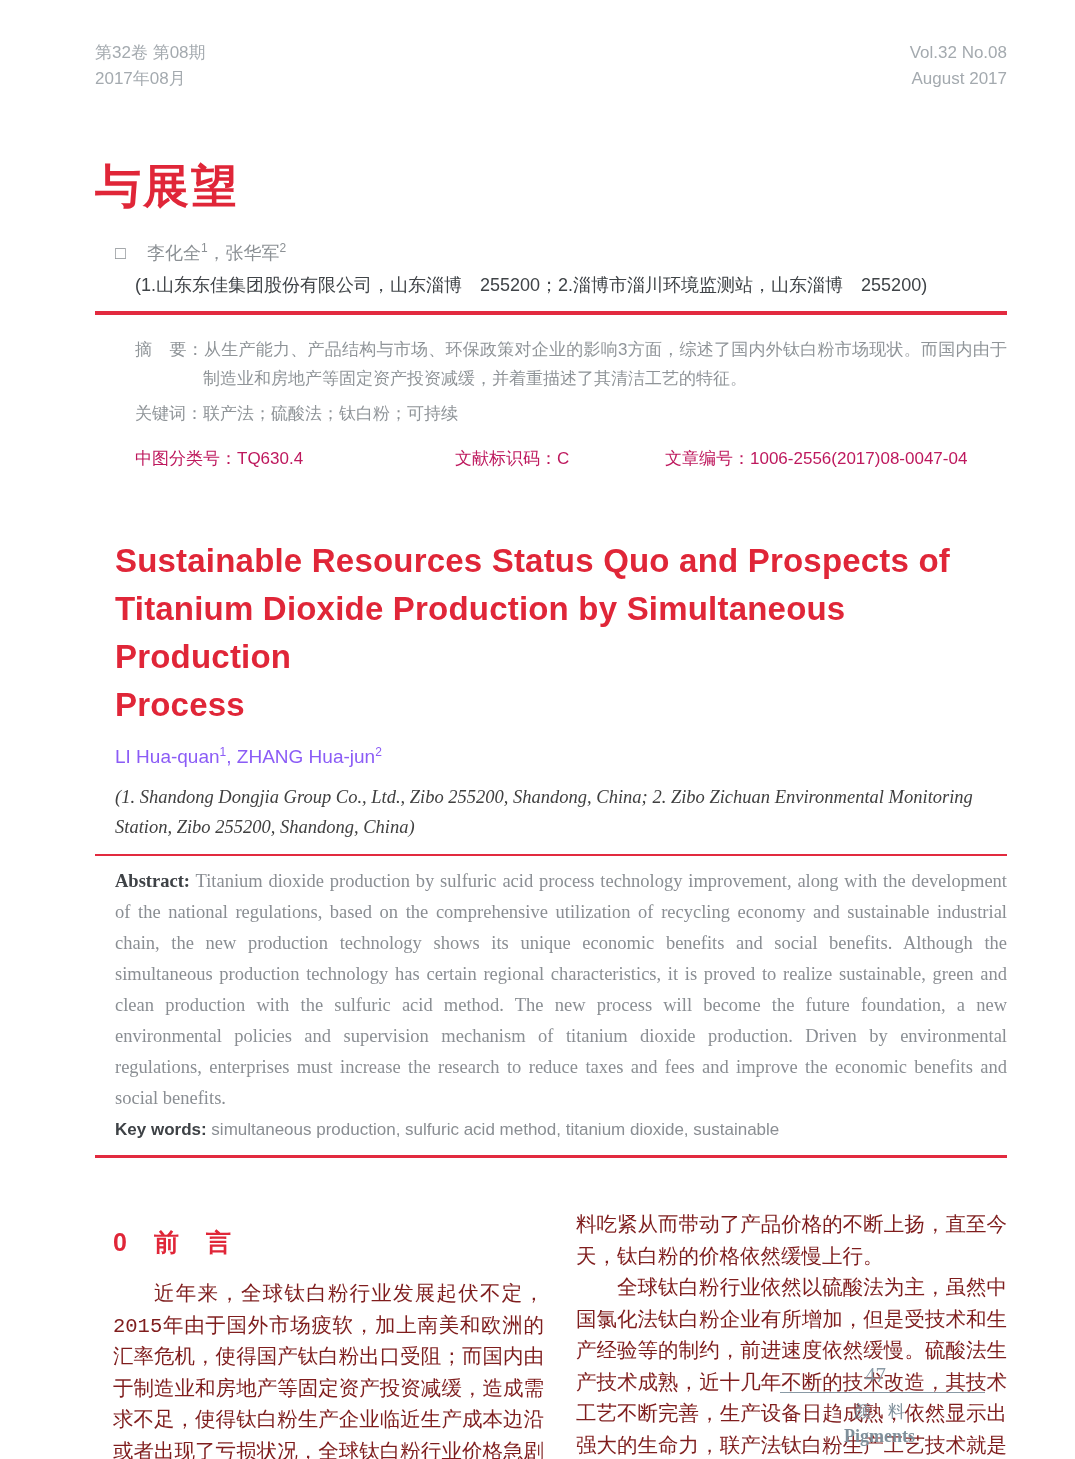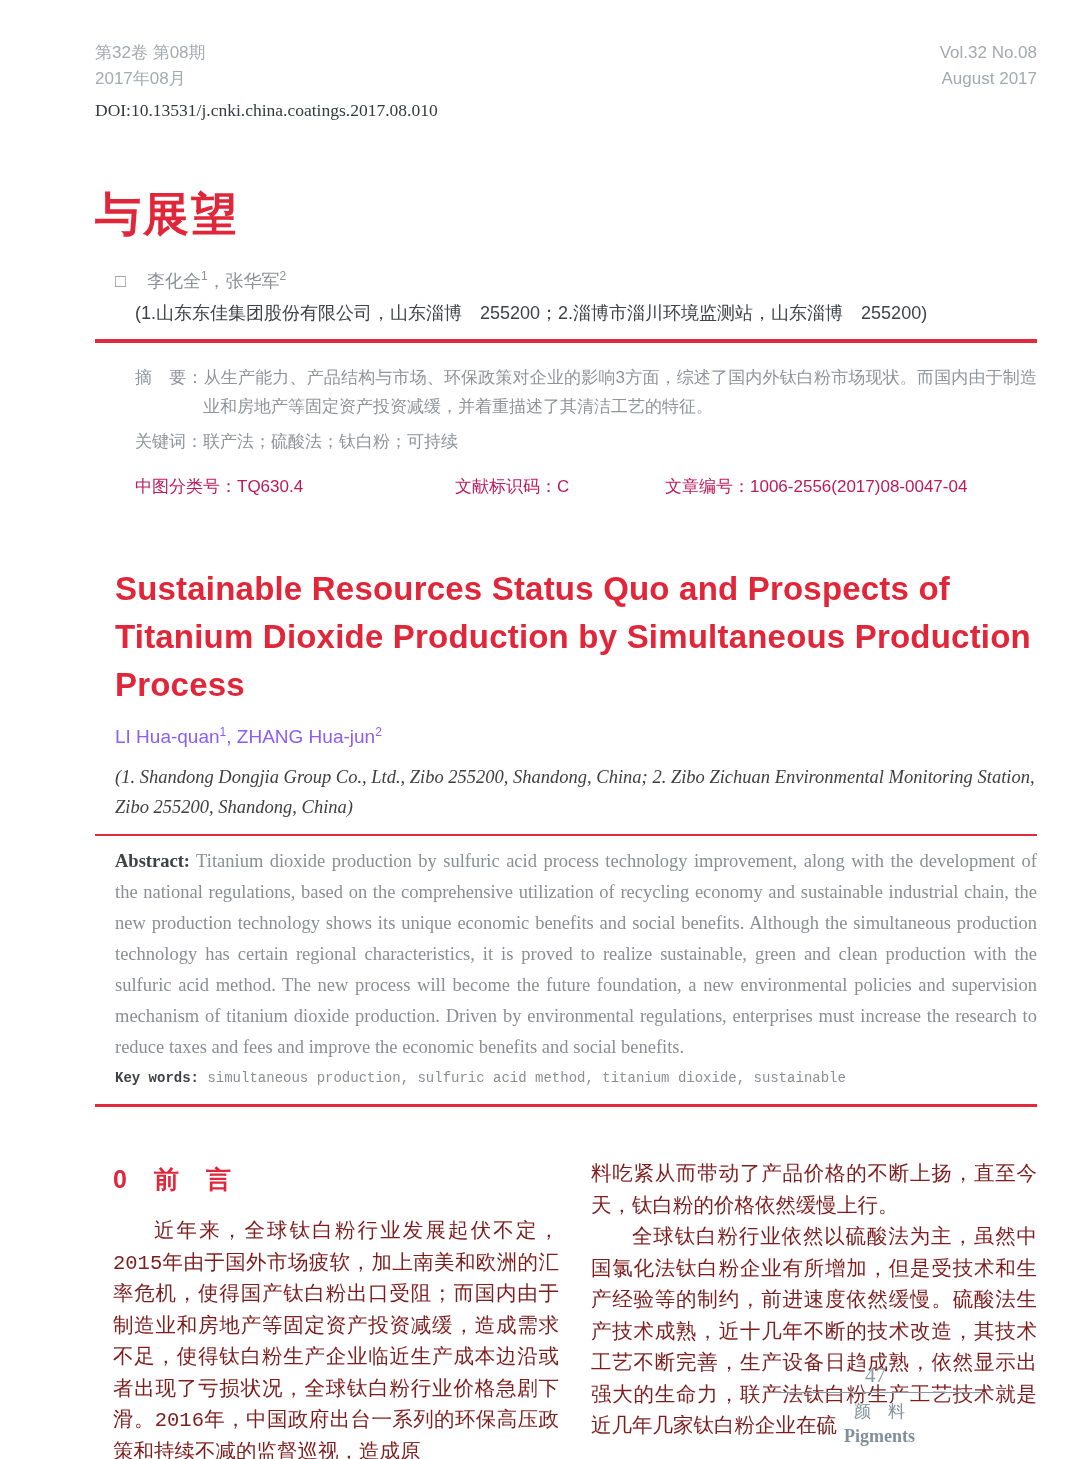--- a/index.html
+++ b/index.html
@@ -3,21 +3,21 @@
 <meta charset="utf-8">
 <style>
   * { box-sizing: border-box; }
   html, body { margin: 0; padding: 0; background: #ffffff; }
   .page {
     position: relative;
     width: 1075px;
     height: 1459px;
     background: #ffffff;
     font-family: "Liberation Sans", sans-serif;
-    padding: 40px 38px 0 95px;
+    padding: 40px 68px 0 95px;
     overflow: hidden;
   }
 
   
   .journal-header { display: flex; justify-content: space-between; color: #a4aaaf; font-size: 17px; line-height: 1.55; }
   .jh-left { text-align: left; }
   .jh-center { text-align: center; }
   .jh-right { text-align: right; }
 
   .doi { font-family: "Liberation Serif", serif; color: #35393d; font-size: 17.5px; margin-top: 7px; }
@@ -48,26 +48,26 @@
   
   .title-en { margin: 64px 0 0 20px; color: #e02638; font-weight: bold; font-size: 33px; line-height: 48px; letter-spacing: 0.2px; }
 
   .authors-en { margin: 16px 0 0 20px; color: #8b5cf6; font-size: 19px; }
   .authors-en sup { font-size: 12px; }
   .affiliation-en { margin: 14px 0 0 20px; font-family: "Liberation Serif", serif; font-style: italic; color: #404040; font-size: 18.5px; line-height: 30px; }
 
   
   .abstract-en { margin: 10px 0 0 20px; font-family: "Liberation Serif", serif; color: #8a8e93; font-size: 18.5px; line-height: 31px; text-align: justify; }
   .abstract-en .label, .keywords-en .label { font-weight: bold; color: #3e4246; }
-  .keywords-en { margin: 0 0 0 20px; font-family: Liberation Mono, monospace; color: #8a8e93; font-size: 14px; line-height: 31px; }
+  .keywords-en { margin: 0 0 0 20px; font-family: Liberation Sans, sans-serif; color: #8a8e93; font-size: 17px; line-height: 31px; }
 
   
   .body-columns { display: flex; gap: 32px; margin: 52px 0 0 18px; }
   .col { flex: 1; }
-  .section-heading { color: #e02638; font-size: 25px; font-weight: bold; margin: 4px 0 20px 0; letter-spacing: 1px; }
+  .section-heading { color: #e02638; font-size: 25px; font-weight: bold; margin: 16px 0 20px 0; letter-spacing: 1px; }
   .body-text { margin: 0; font-family: Liberation Mono, monospace; font-size: 20.5px; line-height: 31.5px; color: #7f1d1d; text-align: justify; }
   .indent { text-indent: 2em; }
 
   
   .page-footer { position: absolute; right: 90px; bottom: 12px; width: 205px; text-align: center; }
   .pf-num { color: #8a9aa5; font-family: "Liberation Serif", serif; font-size: 21px; padding-right: 14px; }
   .pf-line { height: 1px; background: #8a9aa5; margin: 4px 0 7px; }
   .pf-cat-cn { color: #7f909b; font-size: 17px; padding-right: 6px; }
   .pf-cat-en { color: #7f909b; font-family: "Liberation Serif", serif; font-weight: bold; font-size: 18px; margin-top: 3px; padding-right: 6px; }
 </style>
@@ -80,21 +80,20 @@
     <div class="jh-left">
       <div>第32卷 第08期</div>
       <div>2017年08月</div>
     </div>
     <div class="jh-right">
       <div>Vol.32  No.08</div>
       <div>August 2017</div>
     </div>
   </div>
 
-  <div class="doi">DOI:10.13531/j.cnki.china.coatings.2017.08.010</div>
 
   <h1 class="title-cn" style="margin-bottom:0;">
     <div class="t-line2">与展望</div>
   </h1>
 
   <div class="authors-cn">
     <span class="bullet">□</span>
     <span>李化全</span><sup>1</sup><span>，</span><span>张华军</span><sup>2</sup>
   </div>
 

